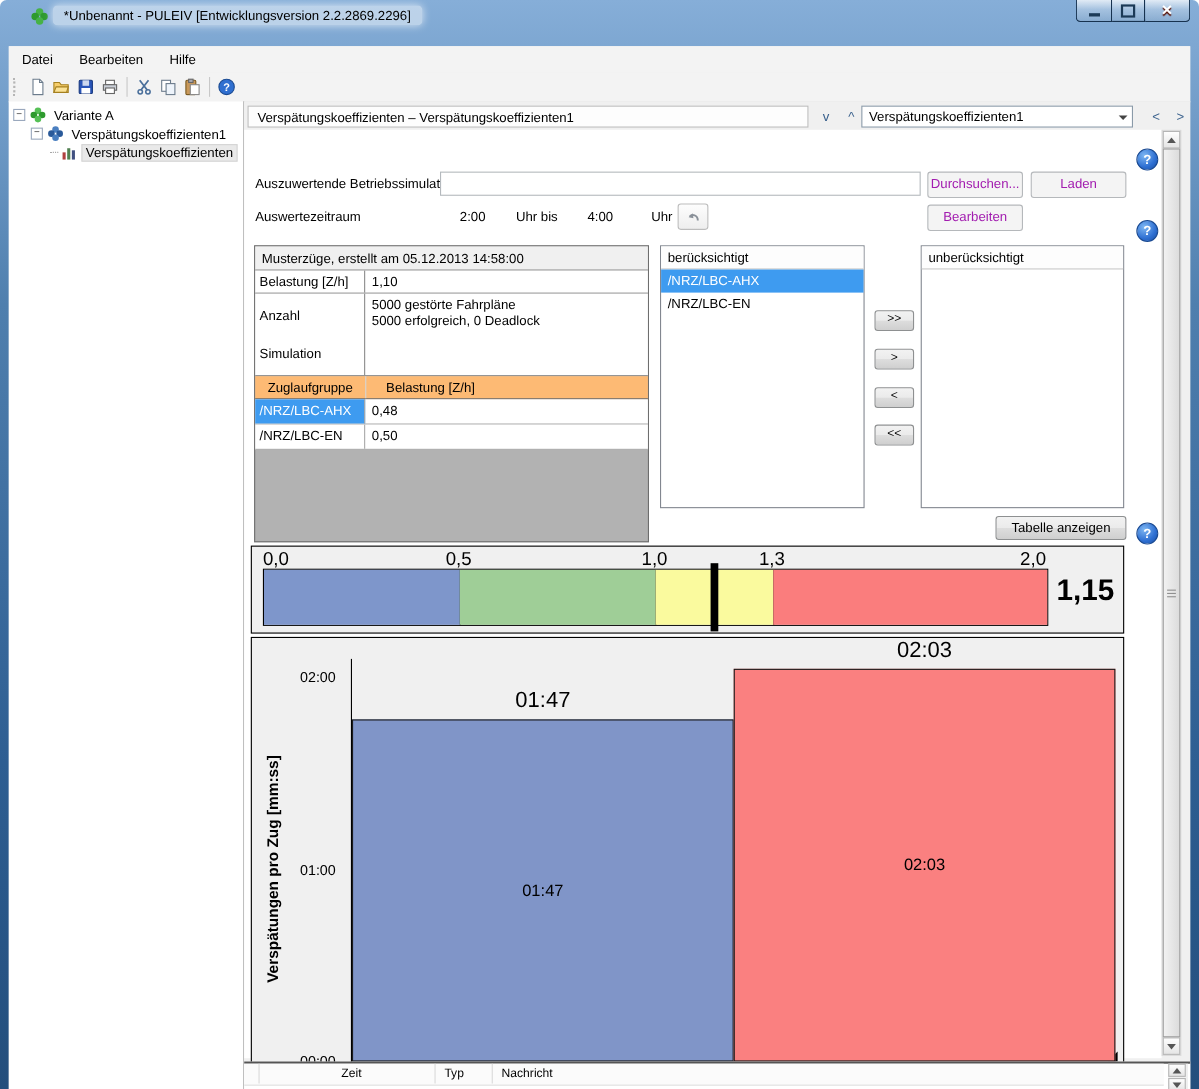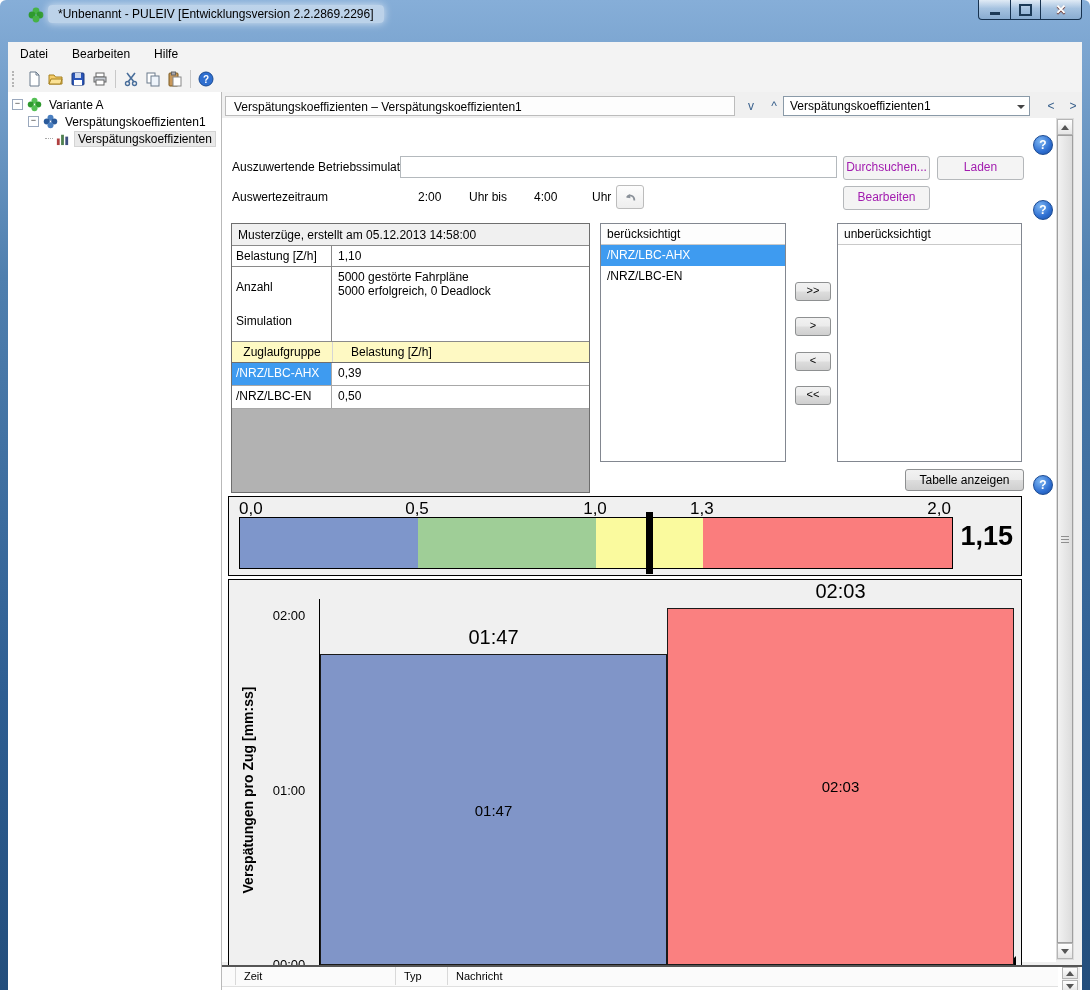--- a/index.html
+++ b/index.html
@@ -53,21 +53,21 @@
   .btn.disabled{border-color:#b5b8bb;background:#f4f4f4;color:#a21caf;}
   .icon-btn{position:absolute;width:26px;height:22px;border:1px solid #bcbcbc;border-radius:3px;background:linear-gradient(#fdfdfd,#eee);display:flex;align-items:center;justify-content:center;}
   .help-ico{position:absolute;width:18px;height:18px;border-radius:50%;background:radial-gradient(circle at 35% 30%,#7db6f2,#2e6fd2 60%,#1c4fa0);
             border:1px solid #1a4a92;color:#fff;font-weight:bold;font-size:12px;text-align:center;line-height:18px;}
   
   .muster{position:absolute;left:9px;top:105px;width:359px;height:270px;border:1px solid #6e6e6e;box-sizing:border-box;background:#b2b2b2;}
   .m-head{height:22px;background:#f0f0f0;border-bottom:1px solid #8a8a8a;line-height:22px;padding-left:6px;box-sizing:border-box;}
   .m-row{display:flex;border-bottom:1px solid #8a8a8a;background:#fff;}
   .m-lab{width:100px;flex:none;border-right:1px solid #8a8a8a;padding:3px 4px;box-sizing:border-box;}
   .m-val{flex:1;padding:3px 6px;}
-  .g-head{display:flex;background:#fef9c3;border-bottom:1px solid #6e6e6e;height:20px;line-height:20px;}
+  .g-head{display:flex;background:#fdba74;border-bottom:1px solid #6e6e6e;height:20px;line-height:20px;}
   .g-head .c1{width:100px;flex:none;text-align:center;border-right:1px solid #d5d5d5;}
   .g-head .c2{flex:1;padding-left:18px;}
   .g-row{display:flex;height:22px;line-height:21px;background:#fff;border-bottom:1px solid #a8a8a8;}
   .g-row .c1{width:100px;flex:none;padding-left:4px;box-sizing:border-box;border-right:1px solid #a8a8a8;}
   .g-row .c2{flex:1;padding-left:6px;}
   .g-row.sel .c1{background:#3e9bf0;color:#fff;}
   
   .listbox{position:absolute;top:105px;height:239px;background:#fff;border:1px solid #828790;box-sizing:border-box;}
   .lb-head{height:20px;line-height:20px;padding-left:6px;border-bottom:1px solid #c9c9c9;background:#fdfdfd;}
   .lb-item{height:21px;line-height:21px;padding-left:6px;}
@@ -277,21 +277,21 @@
                 <div>5000 gestörte Fahrpläne</div>
                 <div>5000 erfolgreich, 0 Deadlock</div>
               </div>
             </div>
             <div class="g-head">
               <div class="c1">Zuglaufgruppe</div>
               <div class="c2">Belastung [Z/h]</div>
             </div>
             <div class="g-row sel">
               <div class="c1">/NRZ/LBC-AHX</div>
-              <div class="c2">0,39</div>
+              <div class="c2">0,48</div>
             </div>
             <div class="g-row">
               <div class="c1">/NRZ/LBC-EN</div>
               <div class="c2">0,50</div>
             </div>
           </div>
 
           <div class="listbox" style="left:378px;width:186px;">
             <div class="lb-head">berücksichtigt</div>
             <div class="lb-item sel">/NRZ/LBC-AHX</div>
@@ -377,21 +377,21 @@
               <div class="sb-grip"></div>
             </div>
           <div class="sb-arrow" style="bottom:0;">
               <div class="tri-dn"></div>
             </div>
         </div>
 
         <div class="log-panel">
           <div class="log-head">
             <div class="log-cell" style="left:0;width:14px;padding-left:0;"></div>
-            <div class="log-cell" style="left:14px;width:160px;">Zeit</div>
+            <div class="log-cell" style="left:14px;width:160px;text-align:center;">Zeit</div>
             <div class="log-cell" style="left:174px;width:52px;">Typ</div>
             <div class="log-cell" style="left:226px;right:0;width:auto;border-right:none;">Nachricht</div>
           </div>
           <div class="log-vscroll">
             <div class="sb-arrow" style="top:0;height:12px;">
                 <div class="tri-up" style="margin:3px auto;"></div>
               </div>
             <div class="sb-arrow" style="bottom:0;height:12px;">
                 <div class="tri-dn" style="margin:3px auto;"></div>
               </div>

